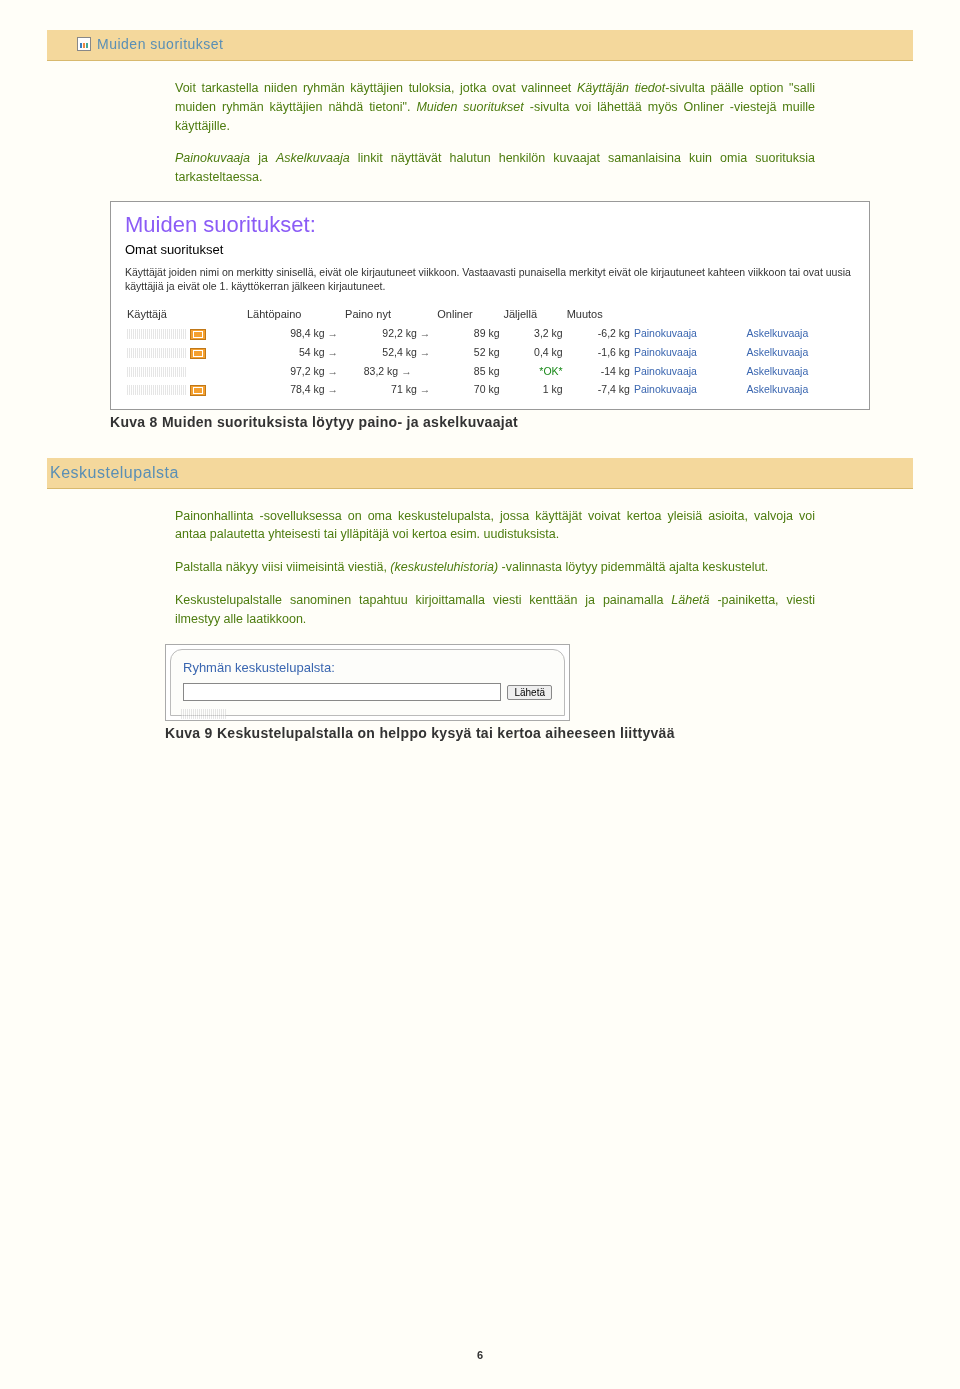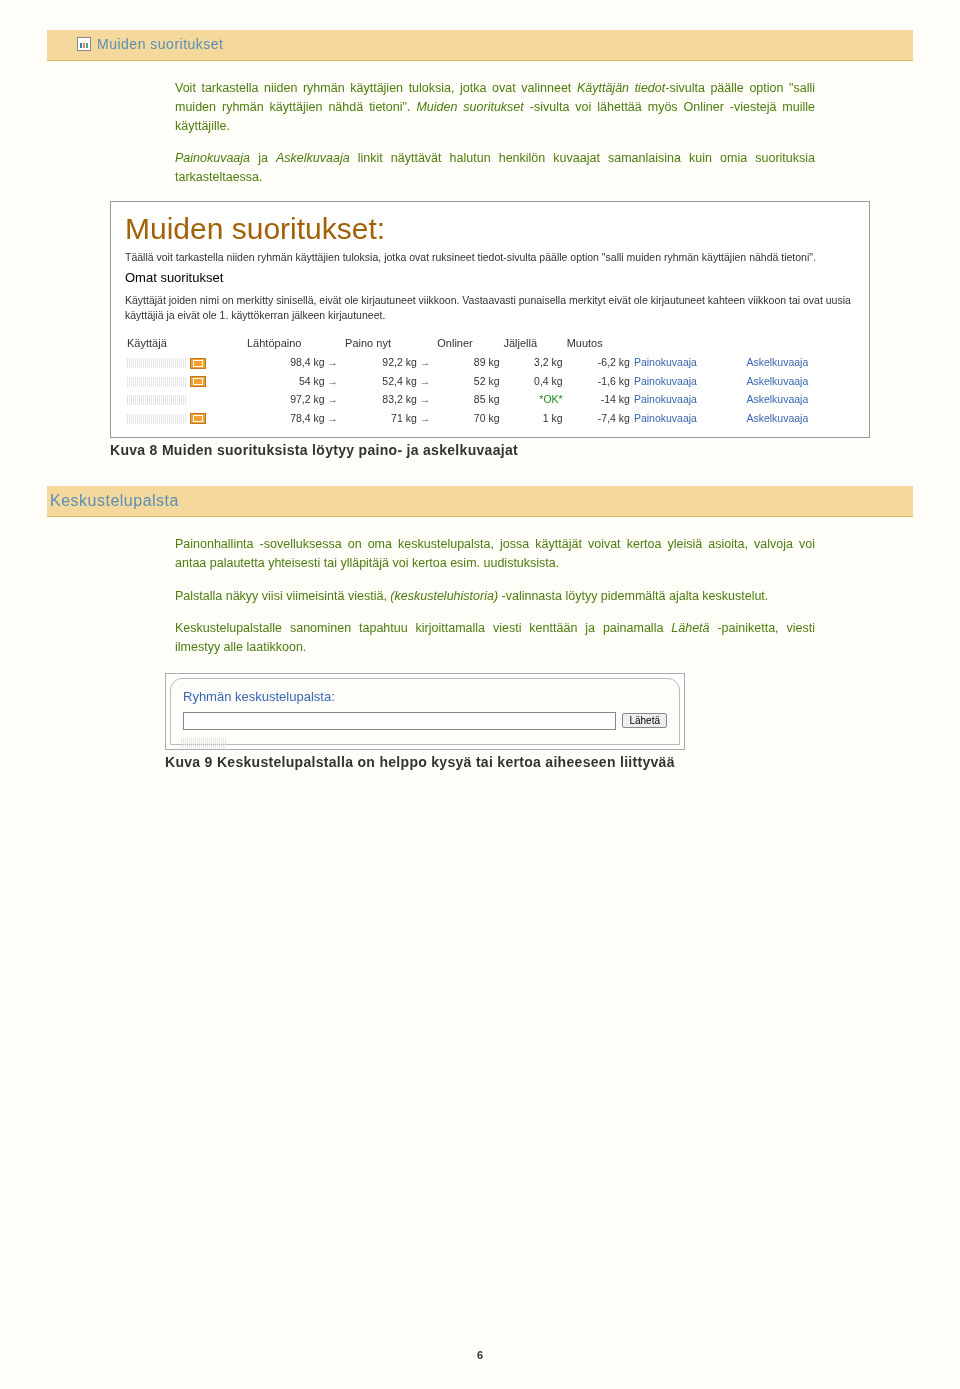--- a/index.html
+++ b/index.html
@@ -61,22 +61,22 @@
   .body-text em, .italic { font-style: italic; }
   .screenshot1 {
     border: 1px solid #999;
     margin: 8px 0 4px 55px;
     width: 760px;
     background: #fff;
     padding: 10px 14px;
     font-family: Verdana, sans-serif;
   }
   .ss1-title {
-    font-size: 30px;
-    color: #a16207;
+    font-size: 22px;
+    color: #8b5cf6;
     margin-bottom: 4px;
   }
   .ss1-desc {
     font-size: 10.5px;
     color: #333;
     line-height: 1.4;
     margin-bottom: 6px;
   }
   .ss1-link {
     color: #000000;
@@ -134,21 +134,21 @@
   }
   .caption {
     font-size: 14px;
     font-weight: bold;
     margin: 3px 0 28px 55px;
     letter-spacing: 0.3px;
   }
   .screenshot2 {
     border: 1px solid #aaa;
     margin: 16px 0 4px 110px;
-    width: 520px;
+    width: 405px;
     background: #fff;
     padding: 4px;
   }
   .panel {
     border: 1px solid #bbb;
     border-radius: 12px 12px 0 0;
     padding: 10px 12px 8px 12px;
     background: #fdfdfa;
   }
   .panel-title {
@@ -210,21 +210,20 @@
 <p class="body-text">
   <span>Voit tarkastella niiden ryhmän käyttäjien tuloksia, jotka ovat valinneet </span><em>Käyttäjän tiedot</em><span>-sivulta päälle option "salli muiden ryhmän käyttäjien nähdä tietoni". </span><em>Muiden suoritukset</em><span> -sivulta voi lähettää myös Onliner -viestejä muille käyttäjille.</span>
 </p>
 
 <p class="body-text">
   <em>Painokuvaaja</em><span> ja </span><em>Askelkuvaaja</em><span> linkit näyttävät halutun henkilön kuvaajat samanlaisina kuin omia suorituksia tarkasteltaessa.</span>
 </p>
 
 <div class="screenshot1">
   <div class="ss1-title">Muiden suoritukset:</div>
-  <div class="ss1-desc">Täällä voit tarkastella niiden ryhmän käyttäjien tuloksia, jotka ovat ruksineet tiedot-sivulta päälle option "salli muiden ryhmän käyttäjien nähdä tietoni".</div>
   <a class="ss1-link">Omat suoritukset</a>
   <div class="ss1-note">Käyttäjät joiden nimi on merkitty sinisellä, eivät ole kirjautuneet viikkoon. Vastaavasti punaisella merkityt eivät ole kirjautuneet kahteen viikkoon tai ovat uusia käyttäjiä ja eivät ole 1. käyttökerran jälkeen kirjautuneet.</div>
   <table class="ss1-table">
     <tbody>
         <tr>
       <th style="width:120px">Käyttäjä</th>
       <th>Lähtöpaino</th>
       <th>Paino nyt</th>
       <th>Onliner</th>
       <th>Jäljellä</th>
@@ -248,21 +247,21 @@
       <td style="text-align:right"><span>52,4 kg</span><span class="arrow">→</span></td>
       <td style="text-align:right">52 kg</td>
       <td style="text-align:right">0,4 kg</td>
       <td style="text-align:right">-1,6 kg</td>
       <td><a class="link-blue">Painokuvaaja</a></td>
       <td><a class="link-blue">Askelkuvaaja</a></td>
     </tr>
     <tr>
       <td><span class="user-blur"></span></td>
       <td style="text-align:right"><span>97,2 kg</span><span class="arrow">→</span></td>
-      <td style="text-align:right"><span>83,2 kg</span><span class="arrow">→</span></td>
+      <td style="text-align:center"><span>83,2 kg</span><span class="arrow">→</span></td>
       <td style="text-align:right">85 kg</td>
       <td style="text-align:right" class="ok-green">*OK*</td>
       <td style="text-align:right">-14 kg</td>
       <td><a class="link-blue">Painokuvaaja</a></td>
       <td><a class="link-blue">Askelkuvaaja</a></td>
     </tr>
     <tr>
       <td><span class="user-blur"></span> <span class="msg-badge"></span></td>
       <td style="text-align:right"><span>78,4 kg</span><span class="arrow">→</span></td>
       <td style="text-align:right"><span>71 kg</span><span class="arrow">→</span></td>

